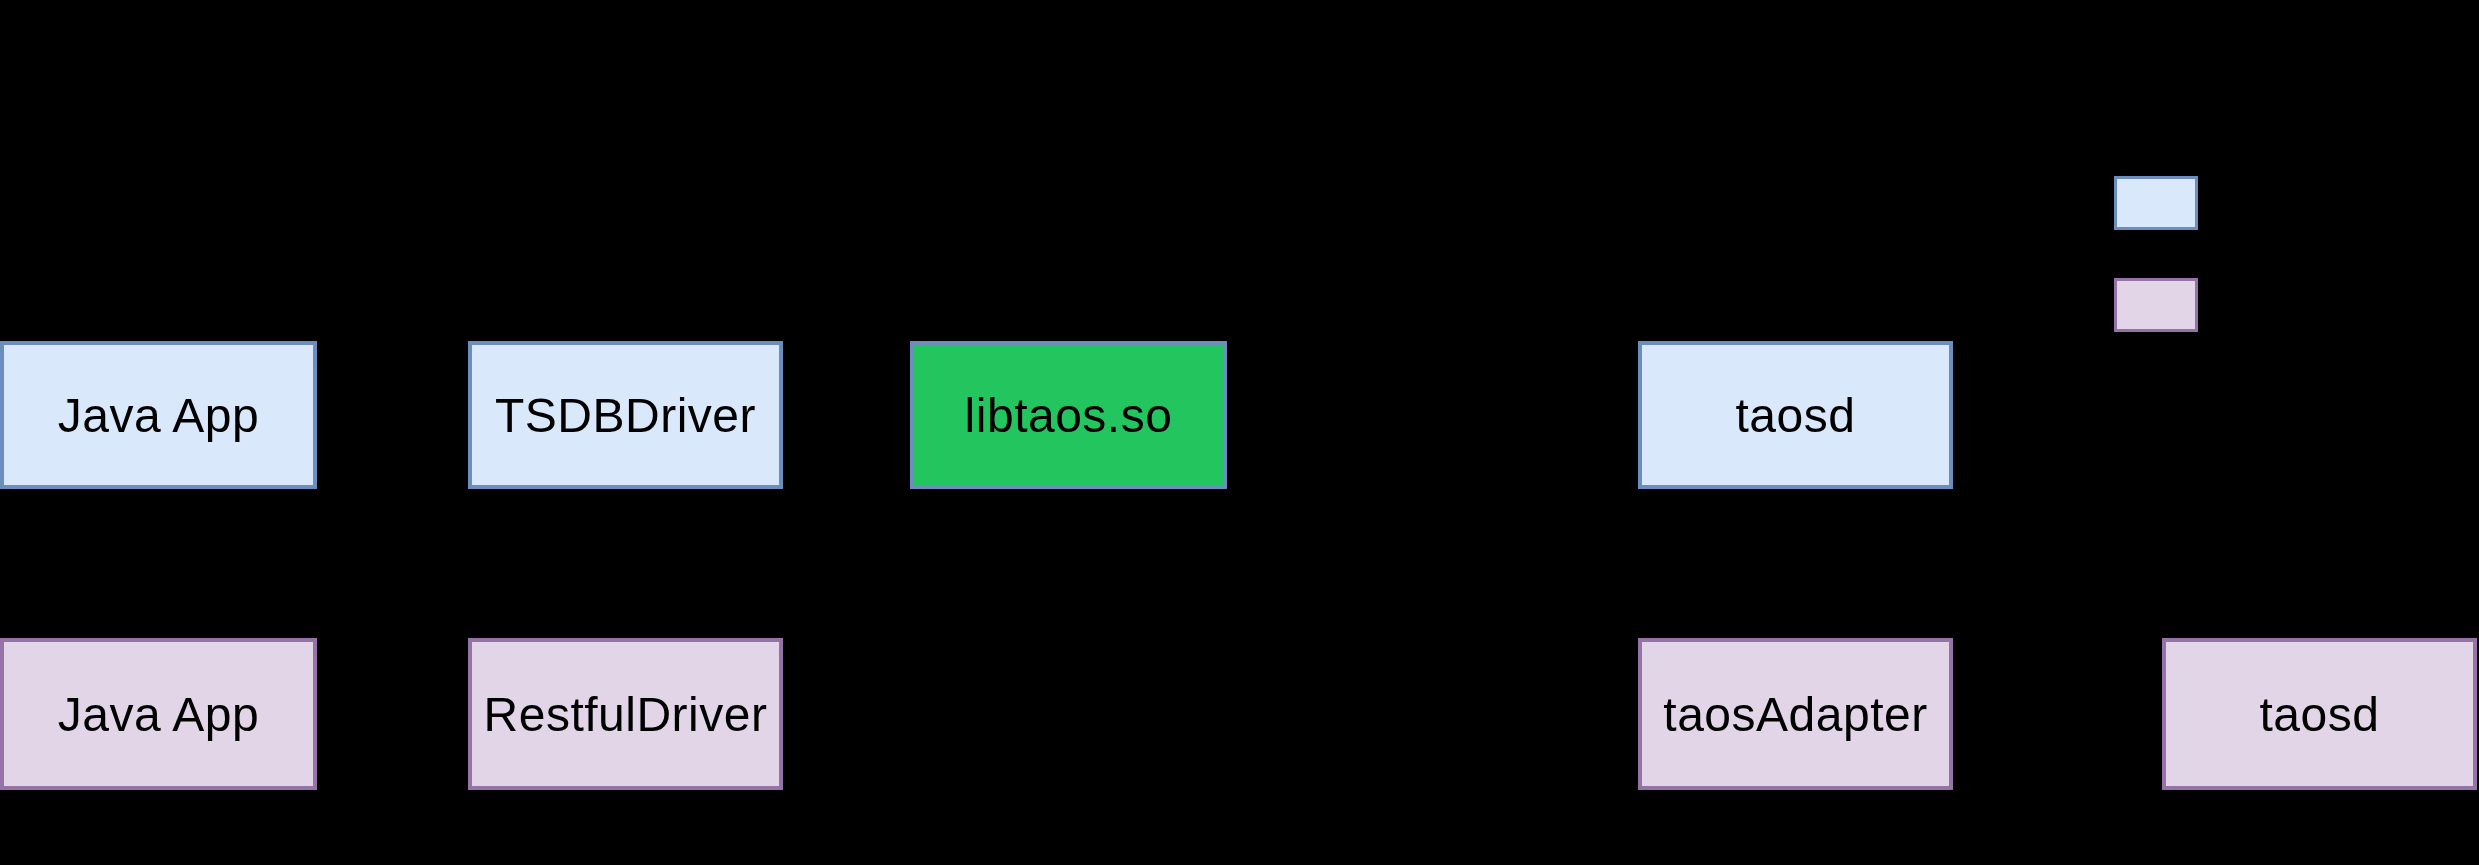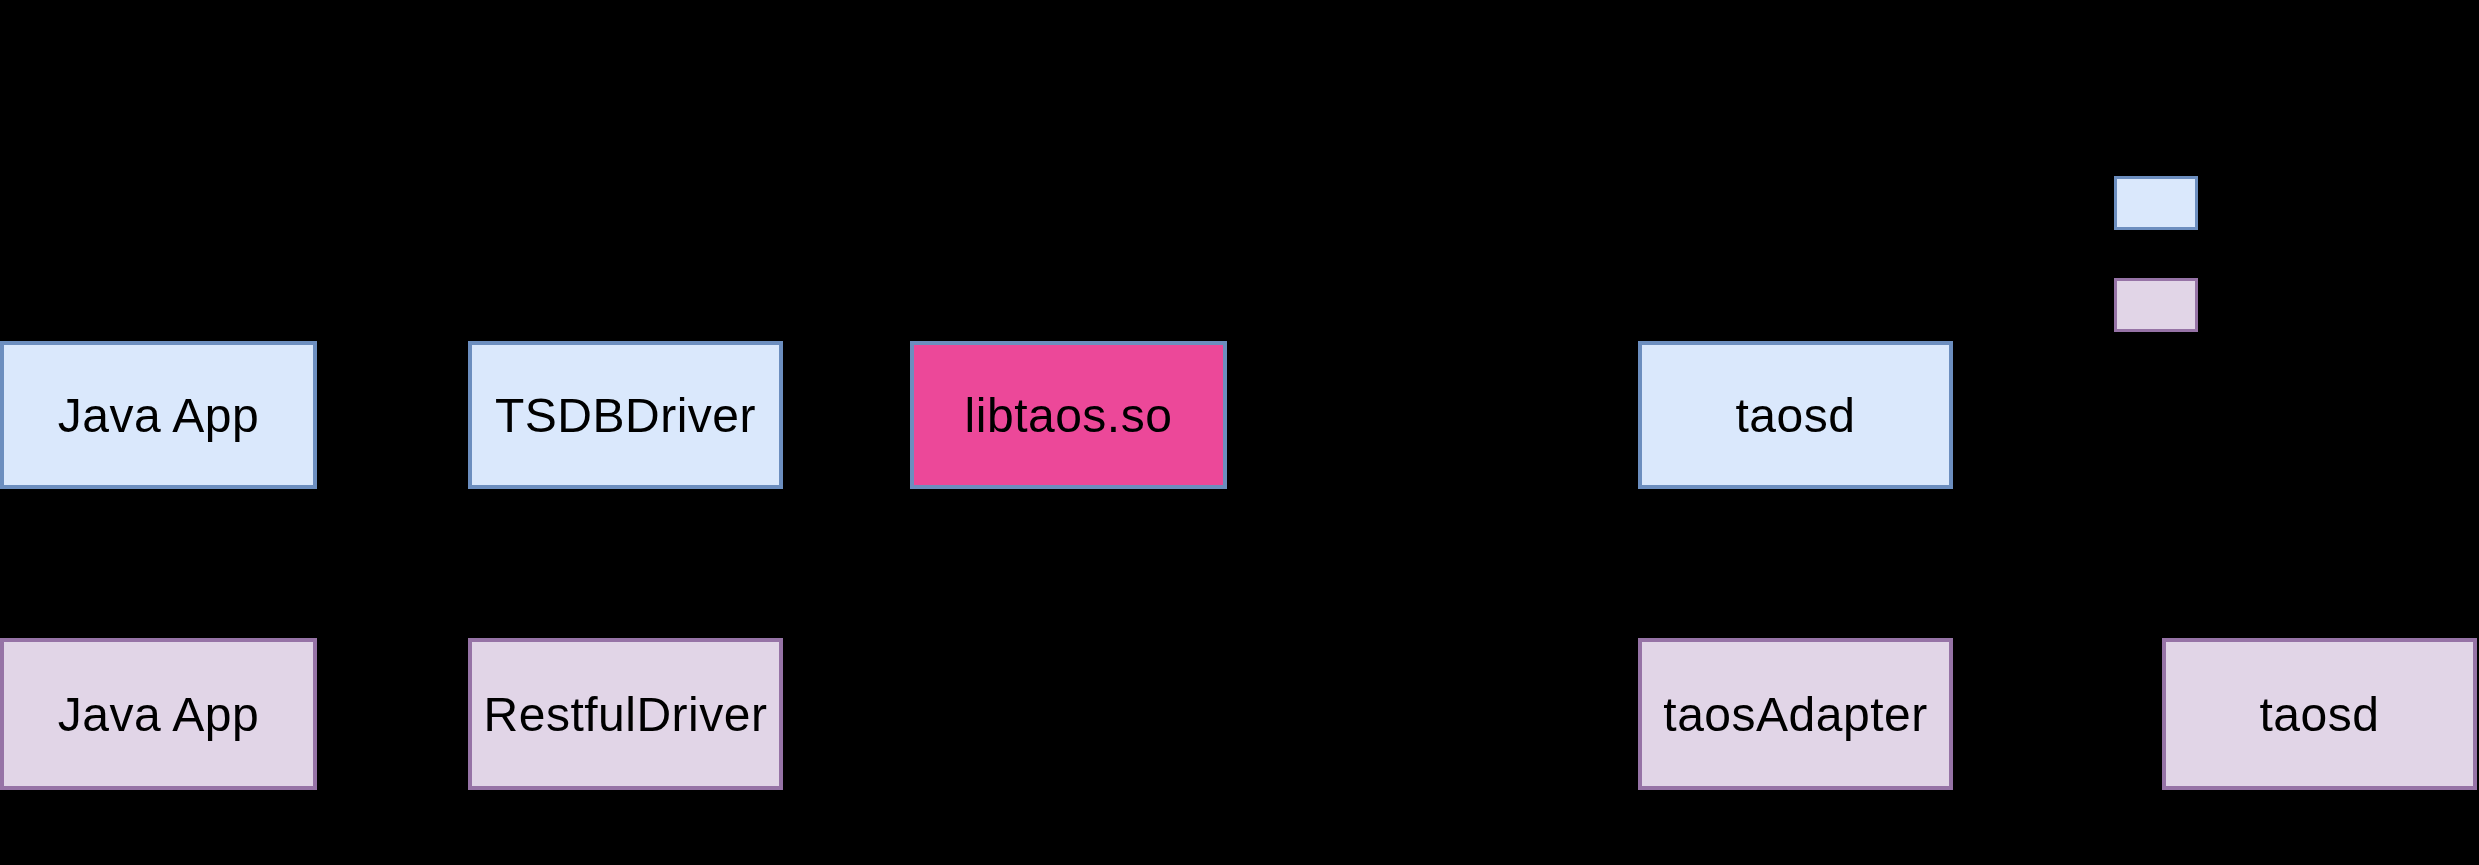--- a/index.html
+++ b/index.html
@@ -36,21 +36,21 @@
 </head>
 <body>
 
 <div id="canvas" style="width: 2479px; height: 865px; background: rgb(0, 0, 0);">
     <div class="node" style="left: 0px; top: 341px; width: 317px; height: 148px; background: rgb(218, 232, 252); border-color: rgb(108, 142, 191);">
       <span style="color: rgb(0, 0, 0);">Java App</span>
     </div>
     <div class="node" style="left: 468px; top: 341px; width: 315px; height: 148px; background: rgb(218, 232, 252); border-color: rgb(108, 142, 191);">
       <span style="color: rgb(0, 0, 0);">TSDBDriver</span>
     </div>
-    <div class="node" style="left: 910px; top: 341px; width: 317px; height: 148px; background: #ec4899; border-color: rgb(108, 142, 191);">
+    <div class="node" style="left: 910px; top: 341px; width: 317px; height: 148px; background: #22c55e; border-color: rgb(108, 142, 191);">
       <span style="color: rgb(0, 0, 0);">libtaos.so</span>
     </div>
     <div class="node" style="left: 1638px; top: 341px; width: 315px; height: 148px; background: rgb(218, 232, 252); border-color: rgb(108, 142, 191);">
       <span style="color: rgb(0, 0, 0);">taosd</span>
     </div>
     <div class="node" style="left: 0px; top: 638px; width: 317px; height: 152px; background: rgb(225, 213, 231); border-color: rgb(150, 115, 166);">
       <span style="color: rgb(0, 0, 0);">Java App</span>
     </div>
     <div class="node" style="left: 1638px; top: 638px; width: 315px; height: 152px; background: rgb(225, 213, 231); border-color: rgb(150, 115, 166);">
       <span style="color: rgb(0, 0, 0);">taosAdapter</span>

